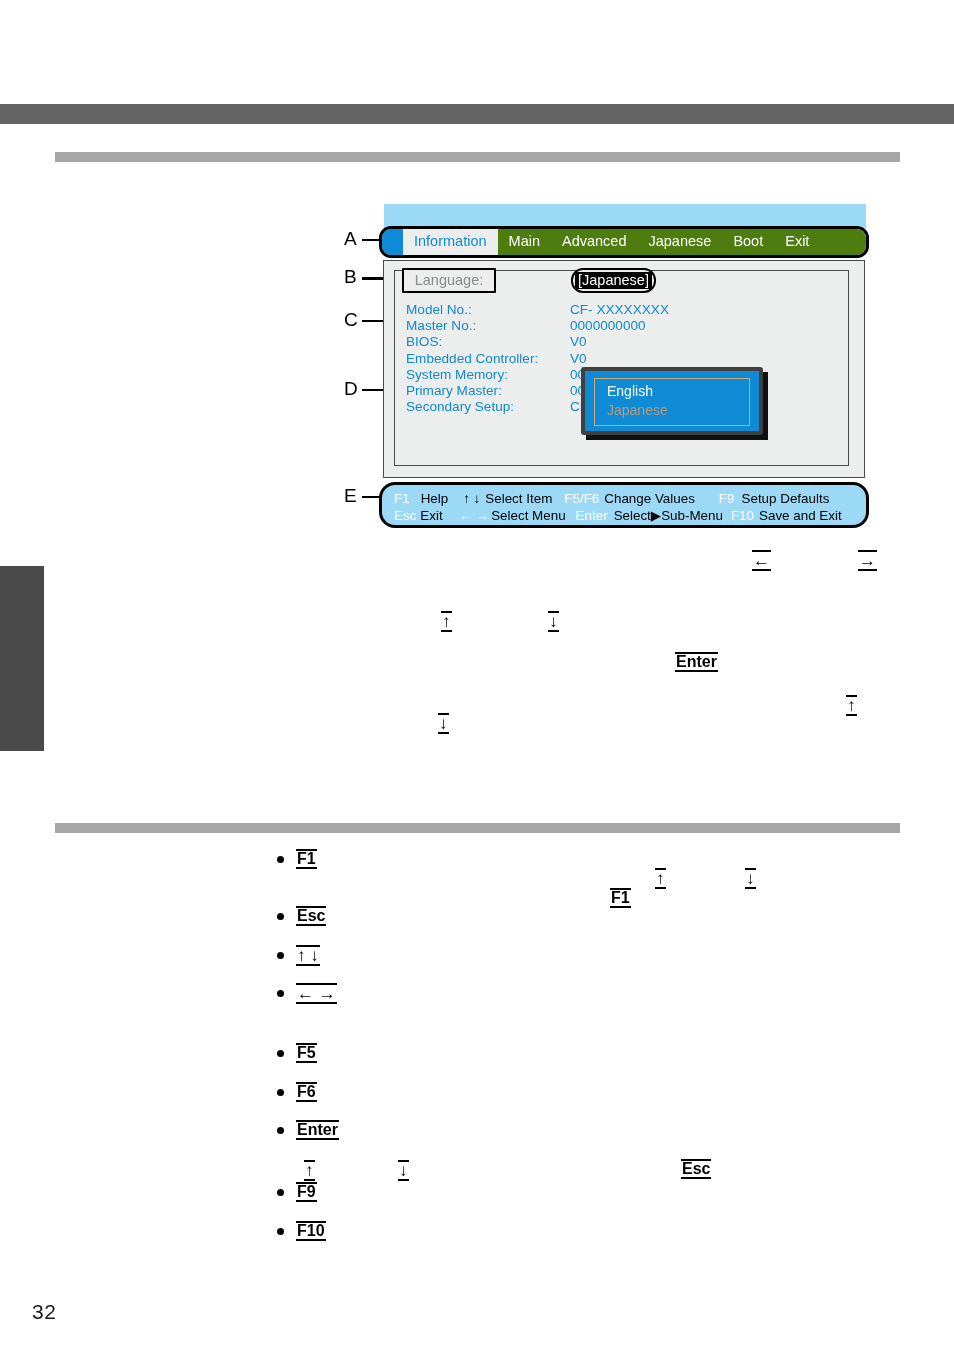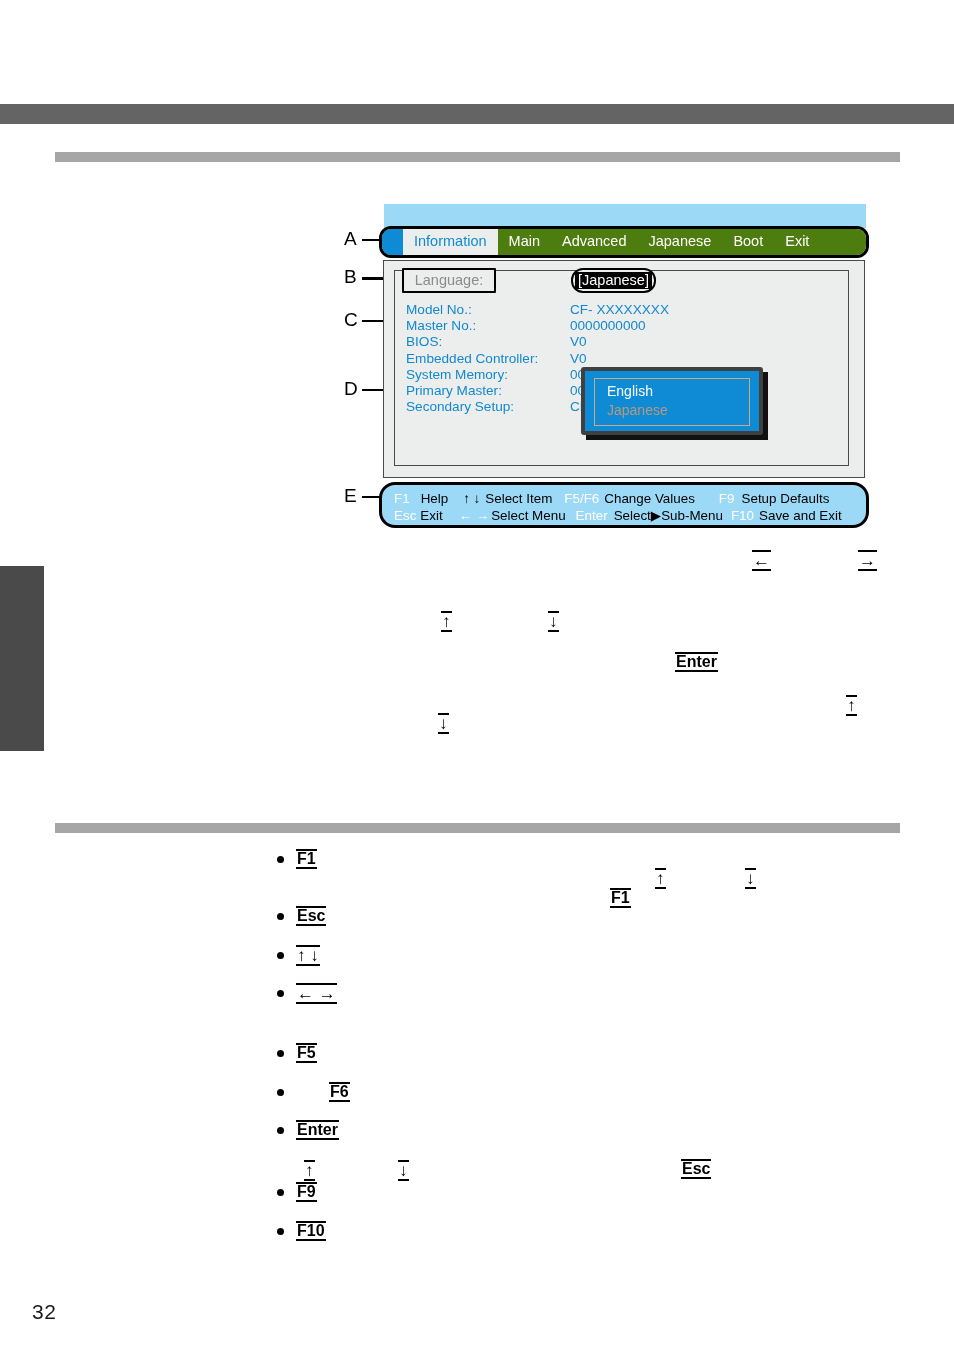--- a/index.html
+++ b/index.html
@@ -233,21 +233,21 @@
     <span class="key arrow">↑ ↓</span>
 </div>
 <div class="abs bullet-row" style="left:277px;top:983px;">
   <span class="bullet"></span>
     <span class="key arrow">← →</span>
 </div>
 <div class="abs bullet-row" style="left:277px;top:1043px;">
   <span class="bullet"></span>
     <span class="key lg">F5</span>
 </div>
-<div class="abs bullet-row" style="left:277px;top:1082px;gap:33px;">
+<div class="abs bullet-row" style="left:277px;top:1082px;">
   <span class="bullet"></span>
     <span class="key lg">F6</span>
 </div>
 <div class="abs bullet-row" style="left:277px;top:1120px;">
   <span class="bullet"></span>
     <span class="key lg">Enter</span>
 </div>
 <div class="abs" style="left:304px;top:1160px;"><span class="key arrow">↑</span></div>
 <div class="abs" style="left:398px;top:1160px;"><span class="key arrow">↓</span></div>
 <div class="abs" style="left:681px;top:1159px;"><span class="key lg">Esc</span></div>

